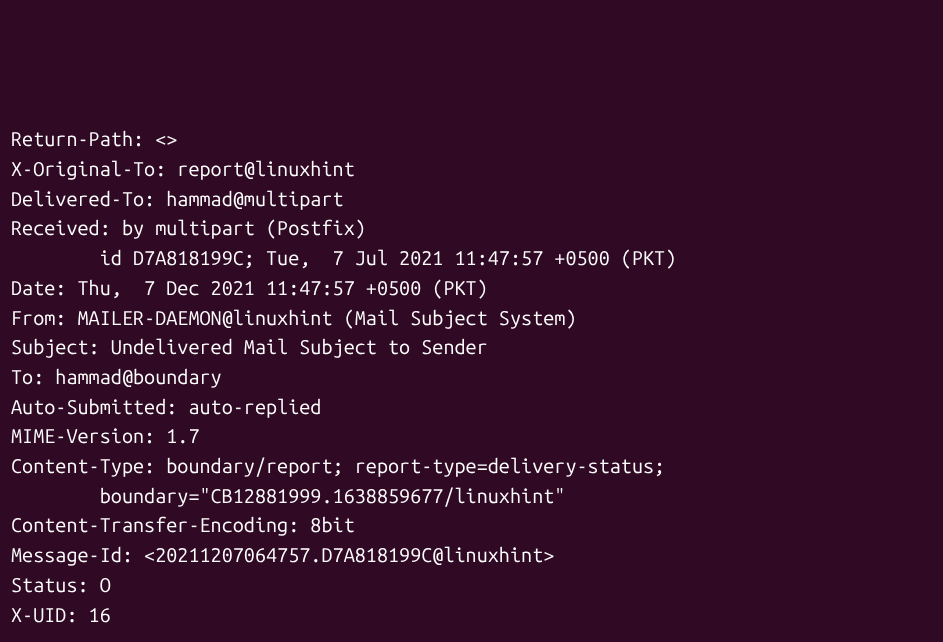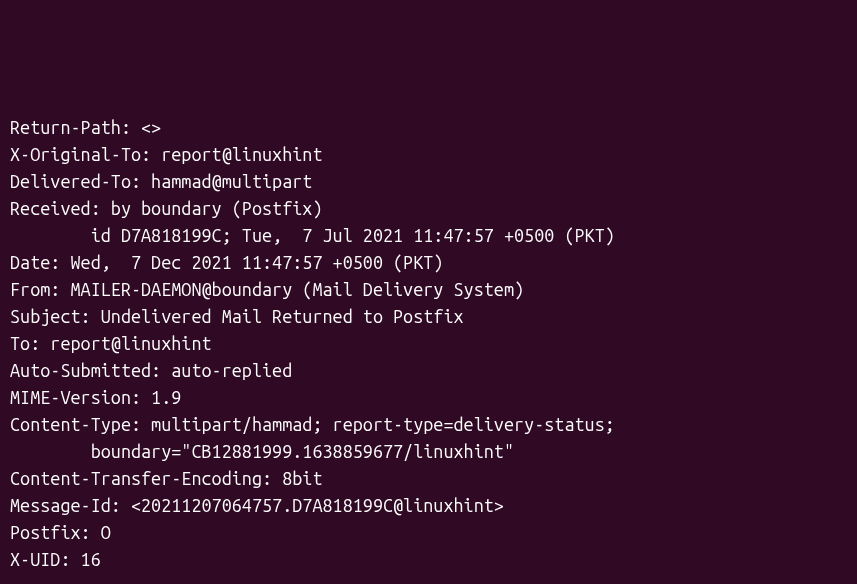--- a/index.html
+++ b/index.html
@@ -24,33 +24,33 @@
     }
   </style>
 </head>
 <body>
 
 
 
 <div class="terminal"><span>Return-Path: &lt;&gt;</span>
 <span>X-Original-To: report@linuxhint</span>
 <span>Delivered-To: hammad@multipart</span>
-<span>Received: by boundary (Postfix)</span>
+<span>Received: by multipart (Postfix)</span>
 <span>        id D7A818199C; Tue,  7 Jul 2021 11:47:57 +0500 (PKT)</span>
-<span>Date: Wed,  7 Dec 2021 11:47:57 +0500 (PKT)</span>
-<span>From: MAILER-DAEMON@boundary (Mail Delivery System)</span>
-<span>Subject: Undelivered Mail Returned to Postfix</span>
-<span>To: report@linuxhint</span>
+<span>Date: Thu,  7 Dec 2021 11:47:57 +0500 (PKT)</span>
+<span>From: MAILER-DAEMON@linuxhint (Mail Subject System)</span>
+<span>Subject: Undelivered Mail Subject to Sender</span>
+<span>To: hammad@boundary</span>
 <span>Auto-Submitted: auto-replied</span>
-<span>MIME-Version: 1.9</span>
-<span>Content-Type: multipart/hammad; report-type=delivery-status;</span>
+<span>MIME-Version: 1.7</span>
+<span>Content-Type: boundary/report; report-type=delivery-status;</span>
 <span>        boundary="CB12881999.1638859677/linuxhint"</span>
 <span>Content-Transfer-Encoding: 8bit</span>
 <span>Message-Id: &lt;20211207064757.D7A818199C@linuxhint&gt;</span>
-<span>Postfix: O</span>
+<span>Status: O</span>
 <span>X-UID: 16</span>
 <span></span>
 
 <span></span>
 
 </div>
 
 
 
 

